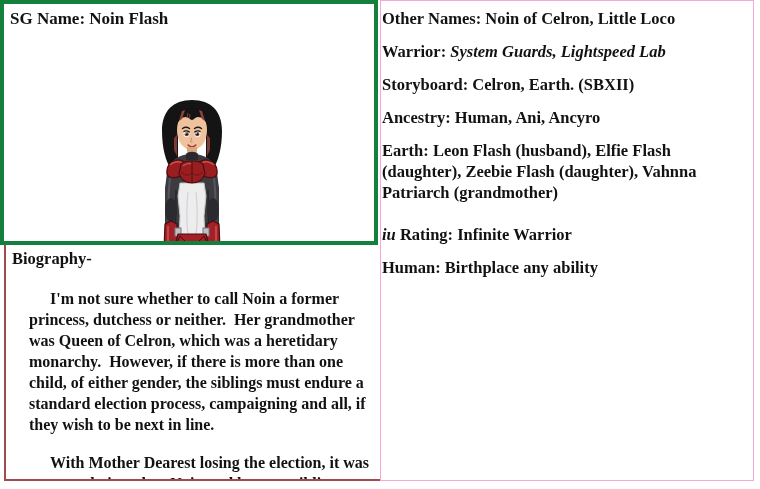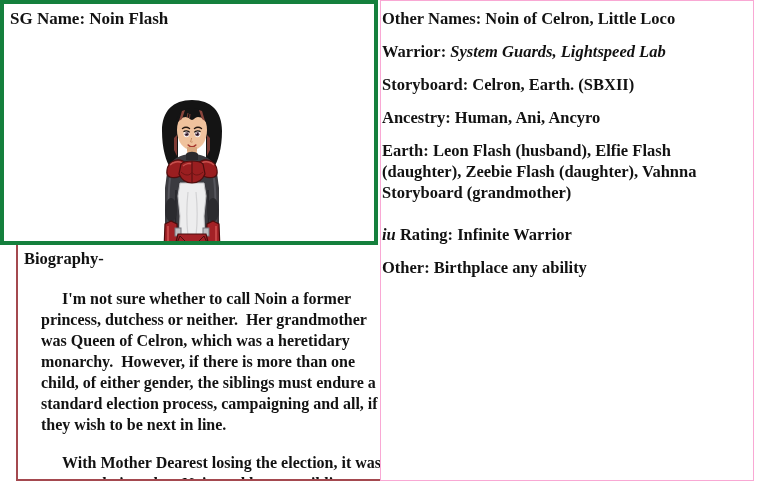--- a/index.html
+++ b/index.html
@@ -13,21 +13,21 @@
     color: #121212;
     overflow: hidden;
   }
   .panel { position: absolute; background: #ffffff; }
   .panel-name {
     left: 0; top: 0; width: 378px; height: 245px;
     border: 4px solid #15803d;
     overflow: hidden;
   }
   .panel-bio {
-    left: 16px; top: 245px; width: 392px; height: 236px;
+    left: 4px; top: 245px; width: 392px; height: 236px;
     border: 2px solid #a4494f;
     border-top: none;
     overflow: hidden;
     padding: 3px 6px 2px 6px;
   }
   .panel-details {
     left: 380px; top: 0; width: 374px; height: 481px;
     border: 1px solid #f9a8d4;
     padding: 7px 8px 6px 1px;
     overflow: hidden;
@@ -157,18 +157,18 @@
     <p class="bio-heading">Biography-</p>
     <p class="bio-para">I'm not sure whether to call Noin a former princess, dutchess or neither.  Her grandmother was Queen of Celron, which was a heretidary monarchy.  However, if there is more than one child, of either gender, the siblings must endure a standard election process, campaigning and all, if they wish to be next in line.</p>
     <p class="bio-para">With Mother Dearest losing the election, it was an easy choice when Noin and her two siblings, "Loco Bro" and "Loco Sis",  joined their grandmother to become superheroes in another dimension.  What about being queen?  You'll have to read Vahnna's story to answer that question.</p>
   </div>
 
   <div class="panel panel-details">
     <p class="field"><span>Other Names:</span><span> Noin of Celron, Little Loco</span></p>
     <p class="field"><span>Warrior:</span><span class="it"> System Guards, Lightspeed Lab</span></p>
     <p class="field"><span>Storyboard:</span><span> Celron, Earth. (SBXII)</span></p>
     <p class="field"><span>Ancestry:</span><span> Human, Ani, Ancyro</span></p>
-    <p class="field"><span>Earth:</span><span> Leon Flash (husband), Elfie Flash (daughter), Zeebie Flash (daughter), Vahnna Storyboard (grandmother)</span></p>
+    <p class="field"><span>Earth:</span><span> Leon Flash (husband), Elfie Flash (daughter), Zeebie Flash (daughter), Vahnna Patriarch (grandmother)</span></p>
     <p class="field extra-gap"><span class="it">iu</span><span> Rating:</span><span> Infinite Warrior</span></p>
-    <p class="field"><span>Other:</span><span> Birthplace any ability</span></p>
+    <p class="field"><span>Human:</span><span> Birthplace any ability</span></p>
   </div>
 
 </div>
 
 </body></html>

